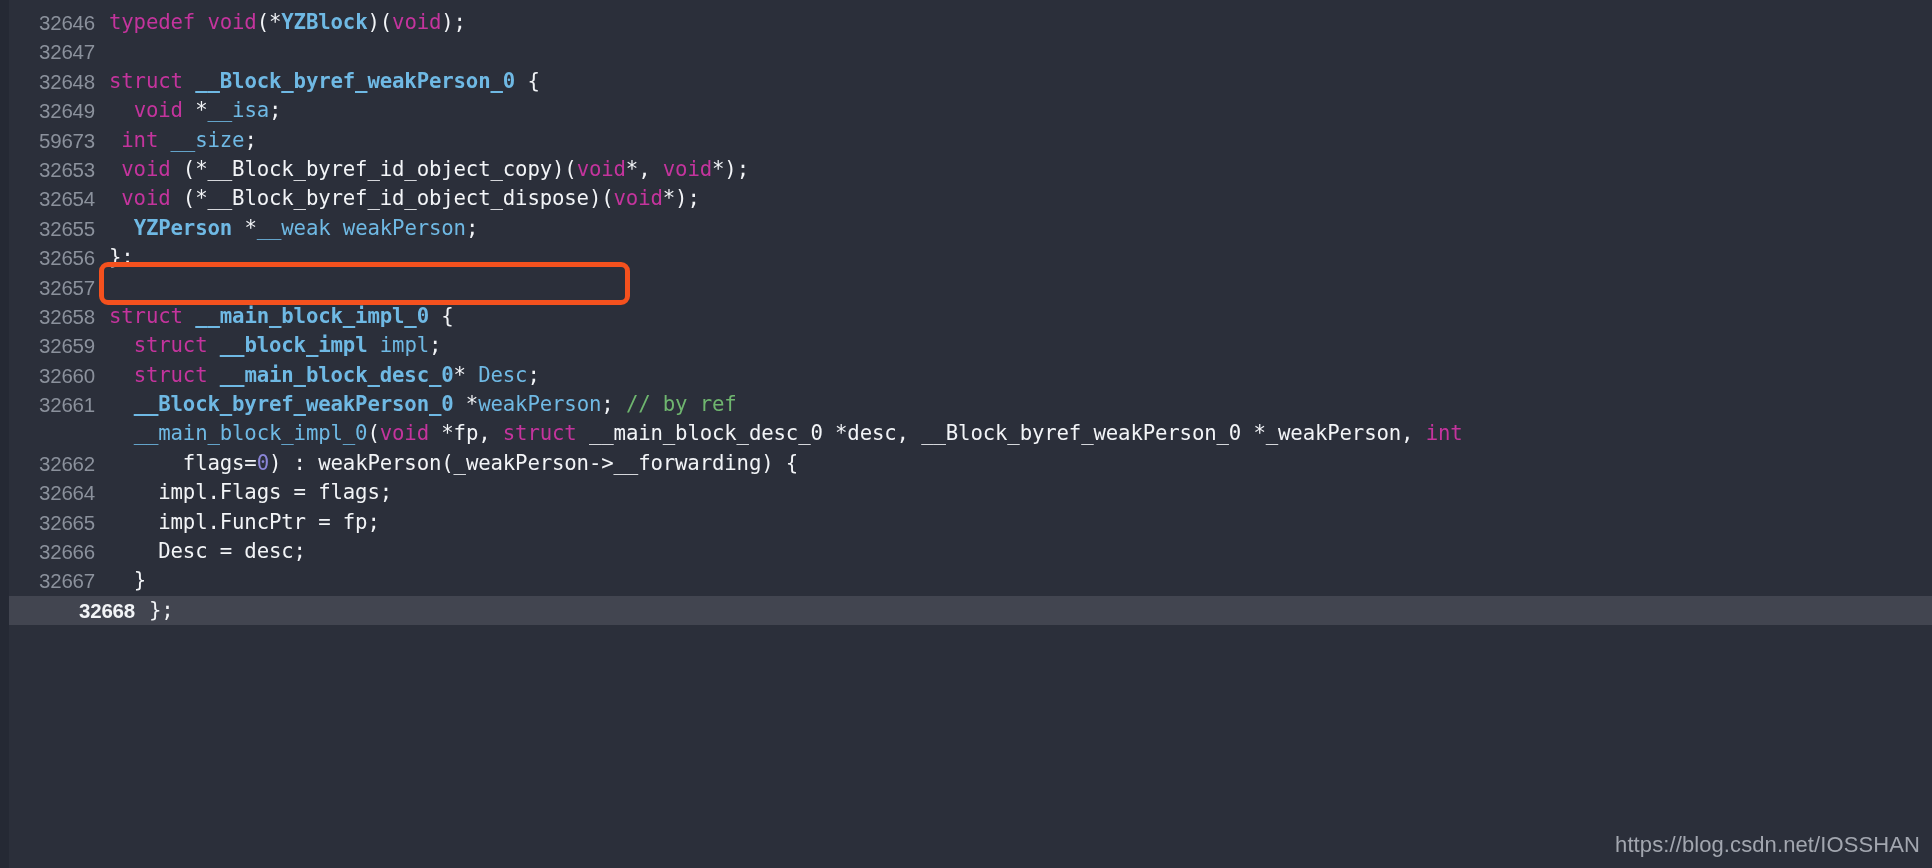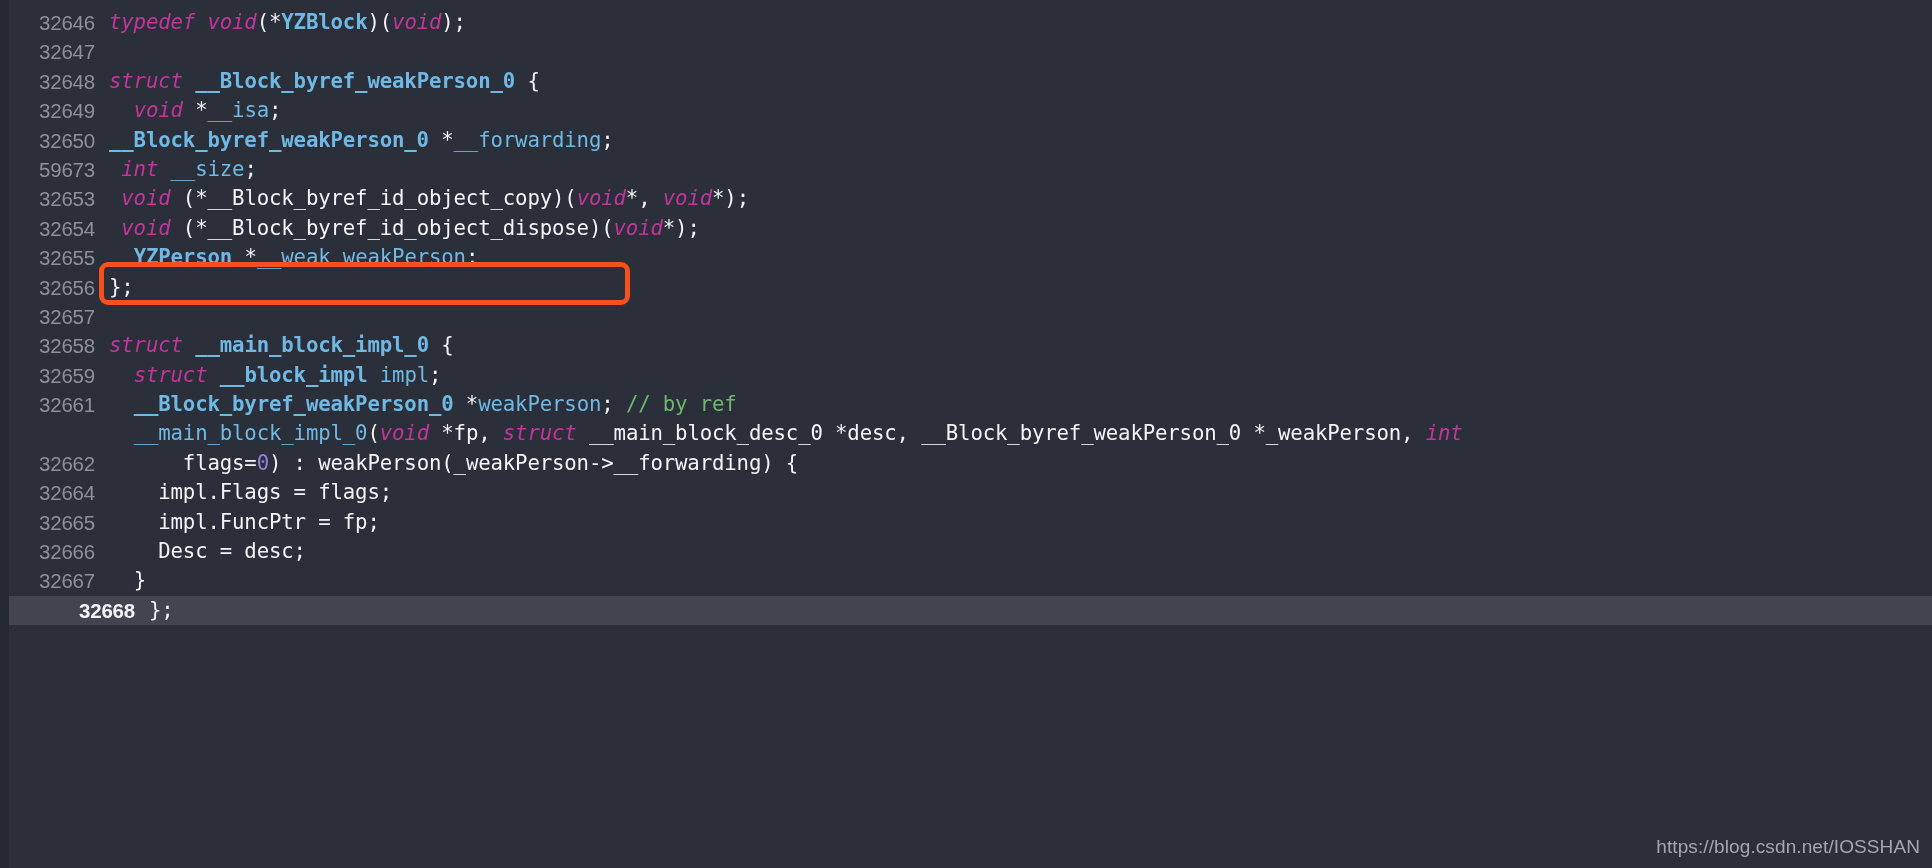--- a/index.html
+++ b/index.html
@@ -61,21 +61,21 @@
     flex: 1 1 auto;
     padding-left: 14px;
     font-family: "DejaVu Sans Mono", monospace;
     font-size: 20.7px;
     line-height: 29.4px;
     color: #f2f4f7;
     letter-spacing: -0.15px;
     white-space: pre-wrap;
   }
   
-  .kw   { color: #c4349d; font-style: italic; }
+  .kw   { color: #c4349d; }
   .type { color: #6fb9e4; font-weight: 700; }
   .var  { color: #6fb9e4; }
   .num  { color: #8b86d8; }
   .cmt  { color: #6fb66f; }
   .pln  { color: #f2f4f7; }
 
   
   .highlight-box {
     position: absolute;
     left: 99px;
@@ -86,45 +86,45 @@
     border-radius: 9px;
     box-sizing: border-box;
     pointer-events: none;
   }
   .watermark {
     position: absolute;
     right: 12px;
     bottom: 10px;
     color: #a9adb6;
     font-family: "Liberation Sans", sans-serif;
-    font-size: 19px;
+    font-size: 22px;
     letter-spacing: 0.1px;
     opacity: 0.95;
   }
 </style>
 </head>
 <body>
 
 <div id="root">
   <div class="left-strip"></div>
 
   <div class="editor" id="editor">
       <div class="code-line"><div class="lineno">32646</div><div class="codetext"><span class="kw">typedef</span><span class="pln"> </span><span class="kw">void</span><span class="pln">(*</span><span class="type">YZBlock</span><span class="pln">)(</span><span class="kw">void</span><span class="pln">);</span></div></div>
       <div class="code-line"><div class="lineno">32647</div><div class="codetext"></div></div>
       <div class="code-line"><div class="lineno">32648</div><div class="codetext"><span class="kw">struct</span><span class="pln"> </span><span class="type">__Block_byref_weakPerson_0</span><span class="pln"> {</span></div></div>
       <div class="code-line"><div class="lineno">32649</div><div class="codetext"><span class="pln">  </span><span class="kw">void</span><span class="pln"> *</span><span class="var">__isa</span><span class="pln">;</span></div></div>
-      <div class="code-line"><div class="lineno">32650</div><div class="codetext"><span class="type">__Block_byref_weakPerson_0</span><span class="pln"> *</span><span class="var">__forwarding</span><span class="pln">;</span></div></div>
       <div class="code-line"><div class="lineno">59673</div><div class="codetext"><span class="pln"> </span><span class="kw">int</span><span class="pln"> </span><span class="var">__size</span><span class="pln">;</span></div></div>
       <div class="code-line"><div class="lineno">32653</div><div class="codetext"><span class="pln"> </span><span class="kw">void</span><span class="pln"> (*__Block_byref_id_object_copy)(</span><span class="kw">void</span><span class="pln">*, </span><span class="kw">void</span><span class="pln">*);</span></div></div>
       <div class="code-line"><div class="lineno">32654</div><div class="codetext"><span class="pln"> </span><span class="kw">void</span><span class="pln"> (*__Block_byref_id_object_dispose)(</span><span class="kw">void</span><span class="pln">*);</span></div></div>
       <div class="code-line"><div class="lineno">32655</div><div class="codetext"><span class="pln">  </span><span class="type">YZPerson</span><span class="pln"> *</span><span class="var">__weak</span><span class="pln"> </span><span class="var">weakPerson</span><span class="pln">;</span></div></div>
       <div class="code-line"><div class="lineno">32656</div><div class="codetext"><span class="pln">};</span></div></div>
       <div class="code-line"><div class="lineno">32657</div><div class="codetext"></div></div>
       <div class="code-line"><div class="lineno">32658</div><div class="codetext"><span class="kw">struct</span><span class="pln"> </span><span class="type">__main_block_impl_0</span><span class="pln"> {</span></div></div>
       <div class="code-line"><div class="lineno">32659</div><div class="codetext"><span class="pln">  </span><span class="kw">struct</span><span class="pln"> </span><span class="type">__block_impl</span><span class="pln"> </span><span class="var">impl</span><span class="pln">;</span></div></div>
+      <div class="code-line"><div class="lineno">32660</div><div class="codetext"><span class="pln">  </span><span class="kw">struct</span><span class="pln"> </span><span class="type">__main_block_desc_0</span><span class="pln">* </span><span class="var">Desc</span><span class="pln">;</span></div></div>
       <div class="code-line"><div class="lineno">32661</div><div class="codetext"><span class="pln">  </span><span class="type">__Block_byref_weakPerson_0</span><span class="pln"> *</span><span class="var">weakPerson</span><span class="pln">; </span><span class="cmt">// by ref</span></div></div>
       <div class="code-line tall"><div class="lineno">32662</div><div class="codetext"><span class="pln">  </span><span class="var">__main_block_impl_0</span><span class="pln">(</span><span class="kw">void</span><span class="pln"> *fp, </span><span class="kw">struct</span><span class="pln"> __main_block_desc_0 *desc, __Block_byref_weakPerson_0 *_weakPerson, </span><span class="kw">int</span><span class="pln">
       flags=</span><span class="num">0</span><span class="pln">) : weakPerson(_weakPerson-&gt;__forwarding) {</span></div></div>
       <div class="code-line"><div class="lineno">32664</div><div class="codetext"><span class="pln">    impl.Flags = flags;</span></div></div>
       <div class="code-line"><div class="lineno">32665</div><div class="codetext"><span class="pln">    impl.FuncPtr = fp;</span></div></div>
       <div class="code-line"><div class="lineno">32666</div><div class="codetext"><span class="pln">    Desc = desc;</span></div></div>
       <div class="code-line"><div class="lineno">32667</div><div class="codetext"><span class="pln">  }</span></div></div>
       <div class="code-line active"><div class="lineno">32668</div><div class="codetext"><span class="pln">};</span></div></div>
     </div>
 

